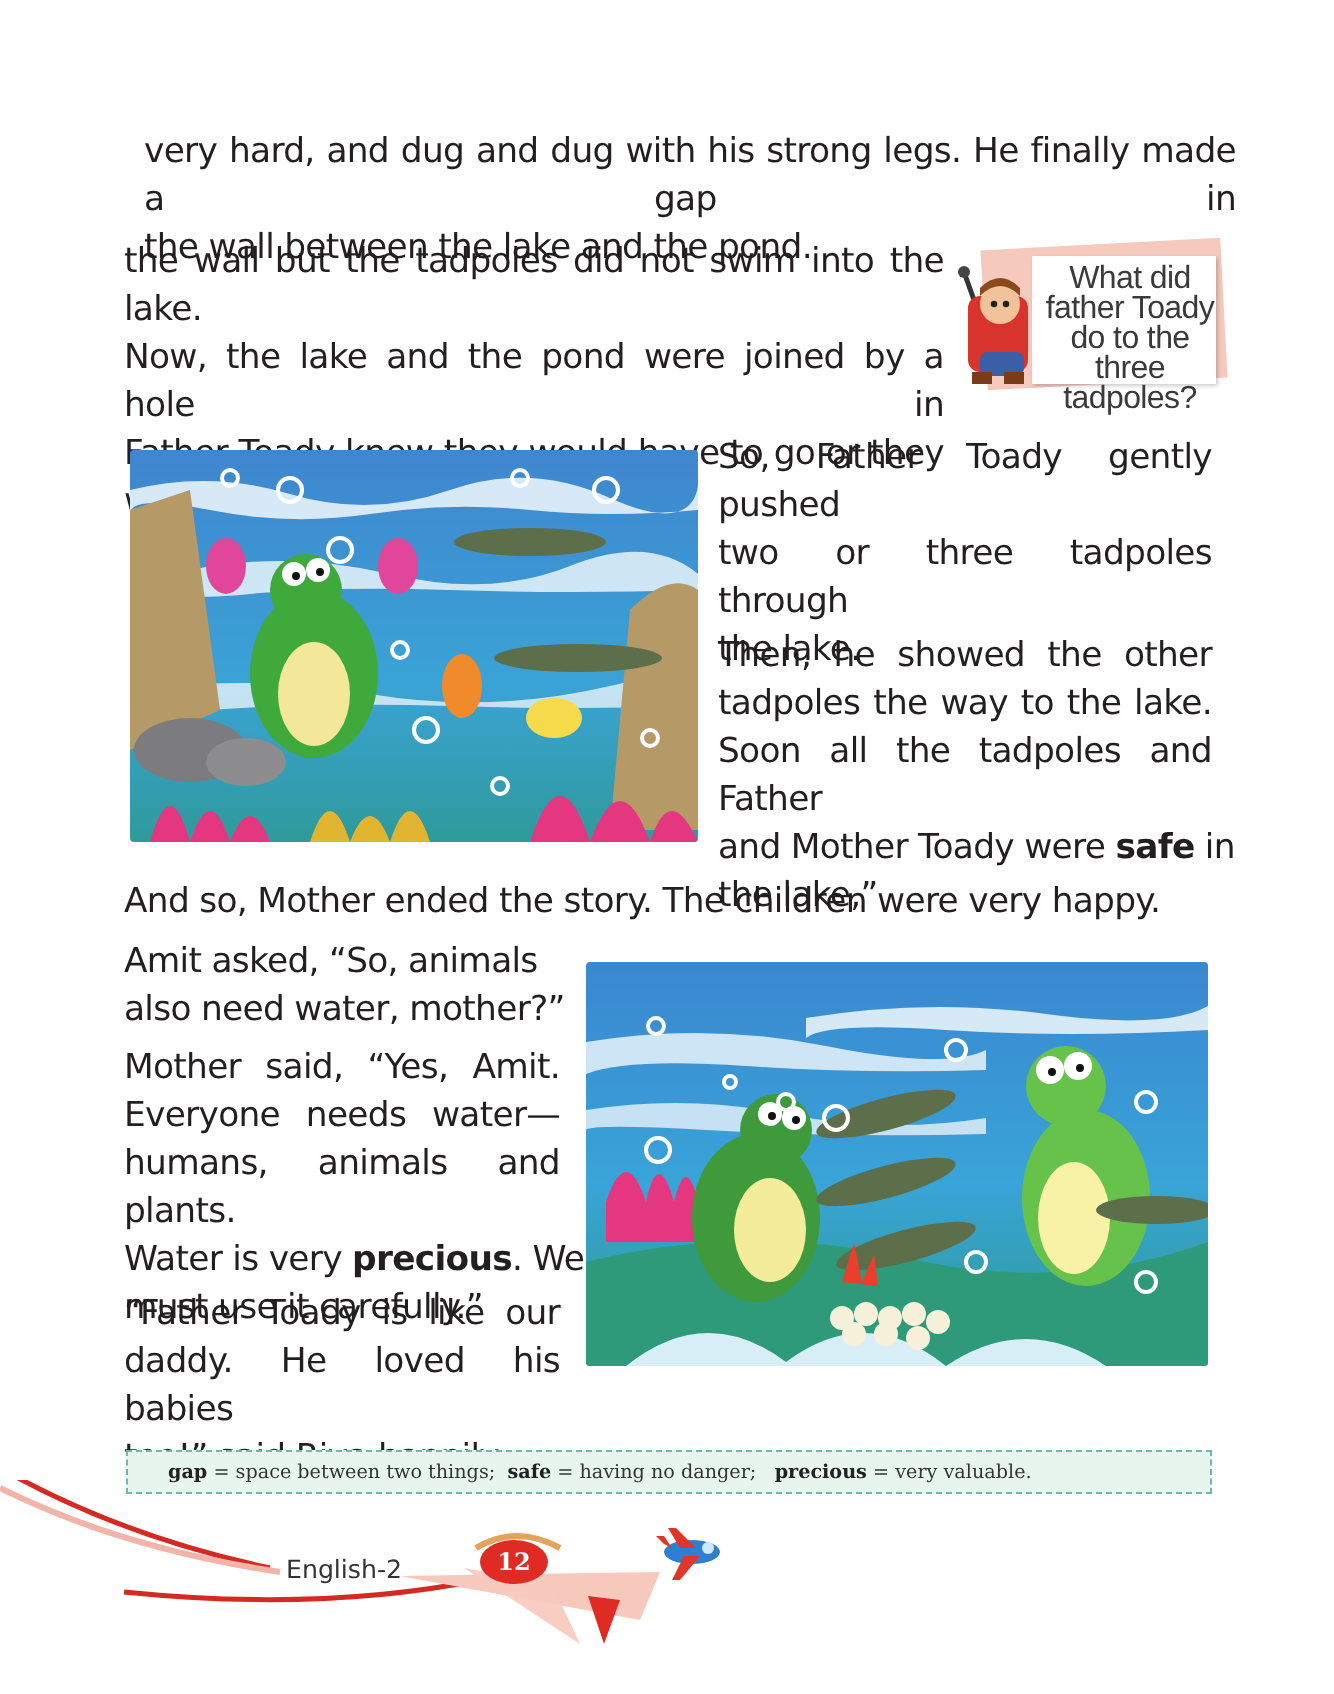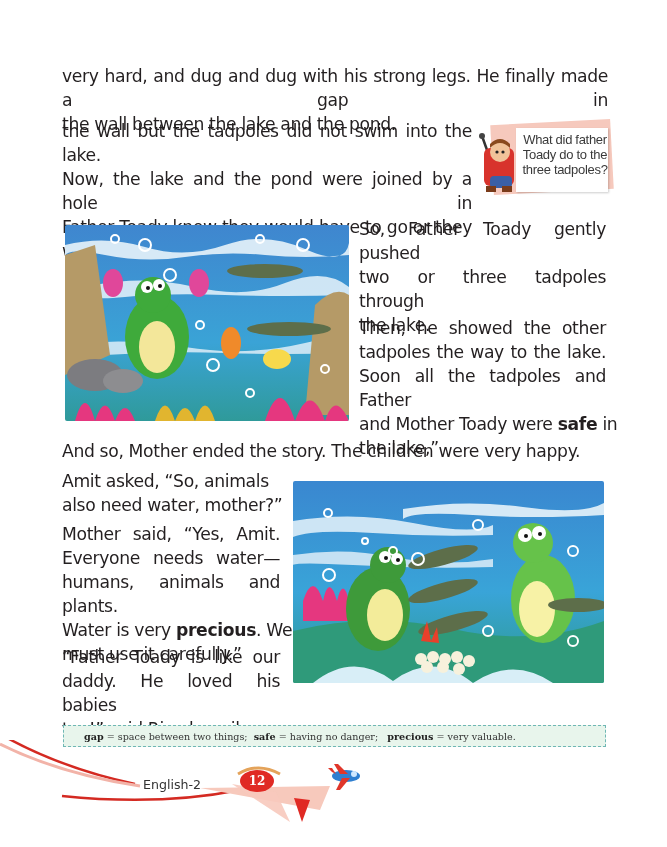--- a/index.html
+++ b/index.html
@@ -15,21 +15,21 @@
   .line { display:block; white-space:nowrap; }
   .jline { display:block; text-align:justify; text-align-last:justify; white-space:normal; }
   b { font-weight:bold; }
 
   
   .callout { position:absolute; left:476px; top:122px; width:150px; height:75px; }
   .callout .back { position:absolute; left:16px; top:0; width:120px; height:70px; background:#f6c9bd; transform:rotate(-3deg); }
   .callout .front { position:absolute; left:40px; top:6px; width:92px; height:64px; background:#fff;
     box-shadow: 1px 1px 2px rgba(0,0,0,0.2); }
   .callout .q { position:absolute; left:44px; top:10px; width:90px; font-family:"Liberation Sans", sans-serif;
-    font-size:13px; line-height:15px; color:#3a3a3a; text-align:center; letter-spacing:-0.3px; }
+    font-size:16px; line-height:15px; color:#3a3a3a; text-align:center; letter-spacing:-0.3px; }
   .callout .boy { position:absolute; left:0; top:8px; width:44px; height:64px; }
 
   
   .illus { position:absolute; overflow:hidden; border-radius:2px; }
   .illus1 { left:65px; top:225px; width:284px; height:196px; }
   .illus2 { left:293px; top:481px; width:311px; height:202px; }
 
   
   .gloss { position:absolute; left:63px; top:725px; width:543px; height:22px;
     border:1px dashed #6fb7b4; background:#e8f5ec; font-family:"DejaVu Serif","Liberation Serif", serif;
@@ -39,21 +39,21 @@
   
   .footer { position:absolute; left:0; top:740px; width:380px; height:100px; }
   .book { position:absolute; left:143px; top:37px; font-family:"DejaVu Sans","Liberation Sans",sans-serif;
     font-size:12.6px; color:#333; }
   .pgnum { position:absolute; left:240px; top:30px; width:34px; height:22px; border-radius:50%; background:#e02a24;
     color:#fff; font-family:"DejaVu Serif","Liberation Serif",serif; font-weight:bold; font-size:12px; line-height:22px; text-align:center; }
 </style>
 </head>
 <body>
 
-<div class="p" style="left:62px; top:64px; width:546px;">
+<div class="p" style="left:72px; top:64px; width:546px;">
   <span class="jline">very hard, and dug and dug with his strong legs. He finally made a gap in</span>
   <span class="line">the wall between the lake and the pond.</span>
 </div>
 
 <div class="p" style="left:62px; top:119px; width:410px;">
   <span class="jline">the wall but the tadpoles did not swim into the lake.</span>
   <span class="jline">Now, the lake and the pond were joined by a hole in</span>
   <span class="jline">Father Toady knew they would have to go or they</span>
   <span class="line">would die.</span>
 </div>

